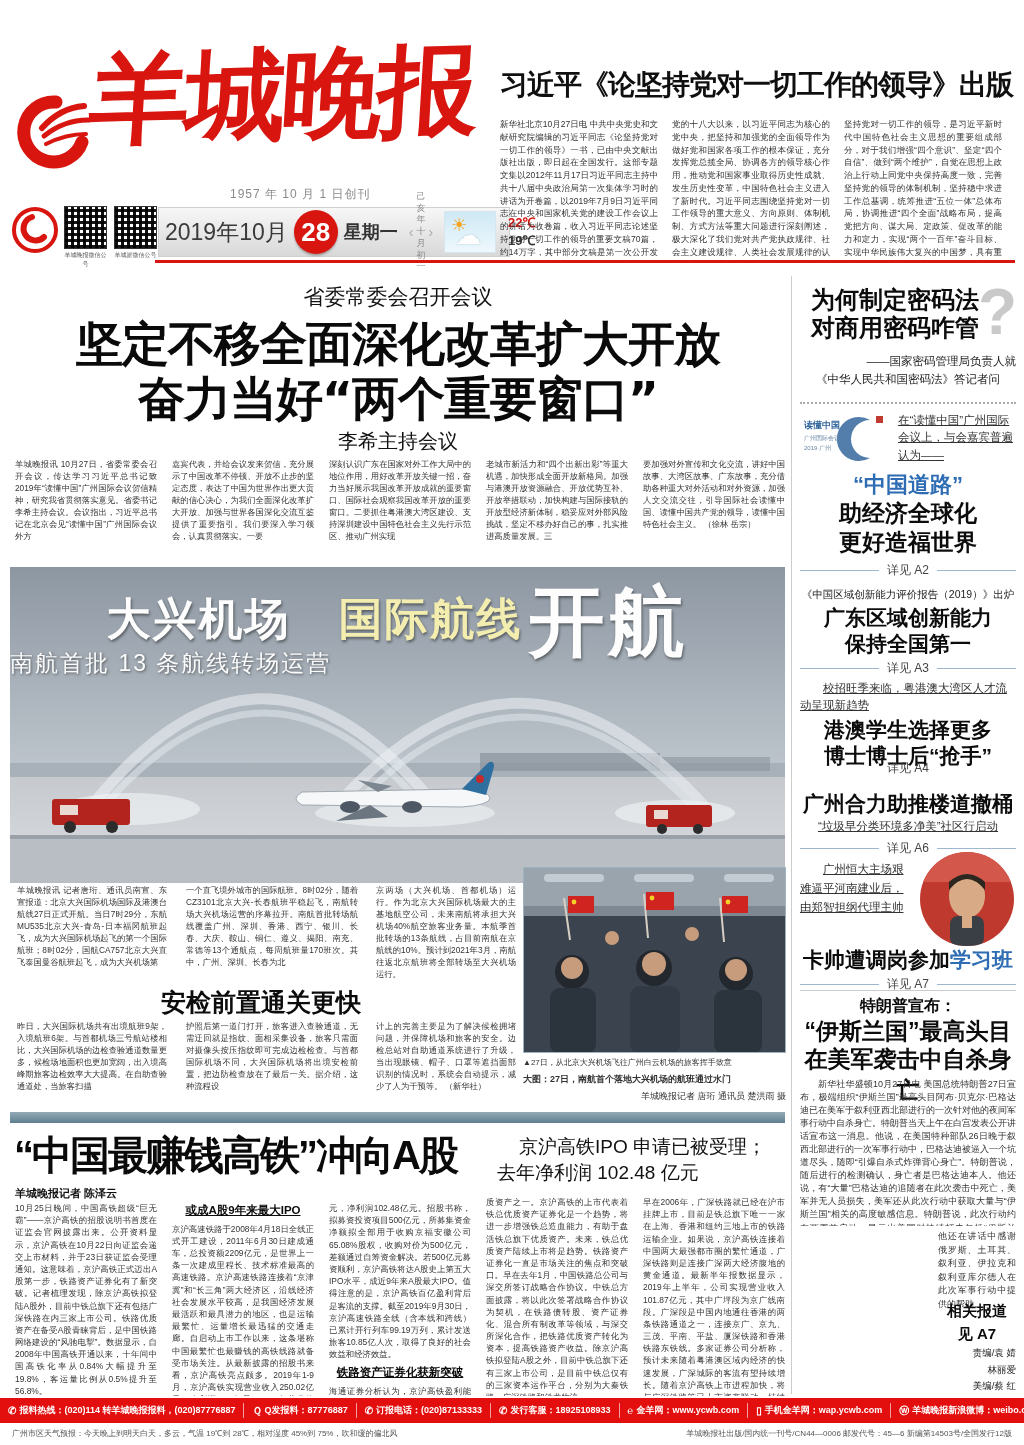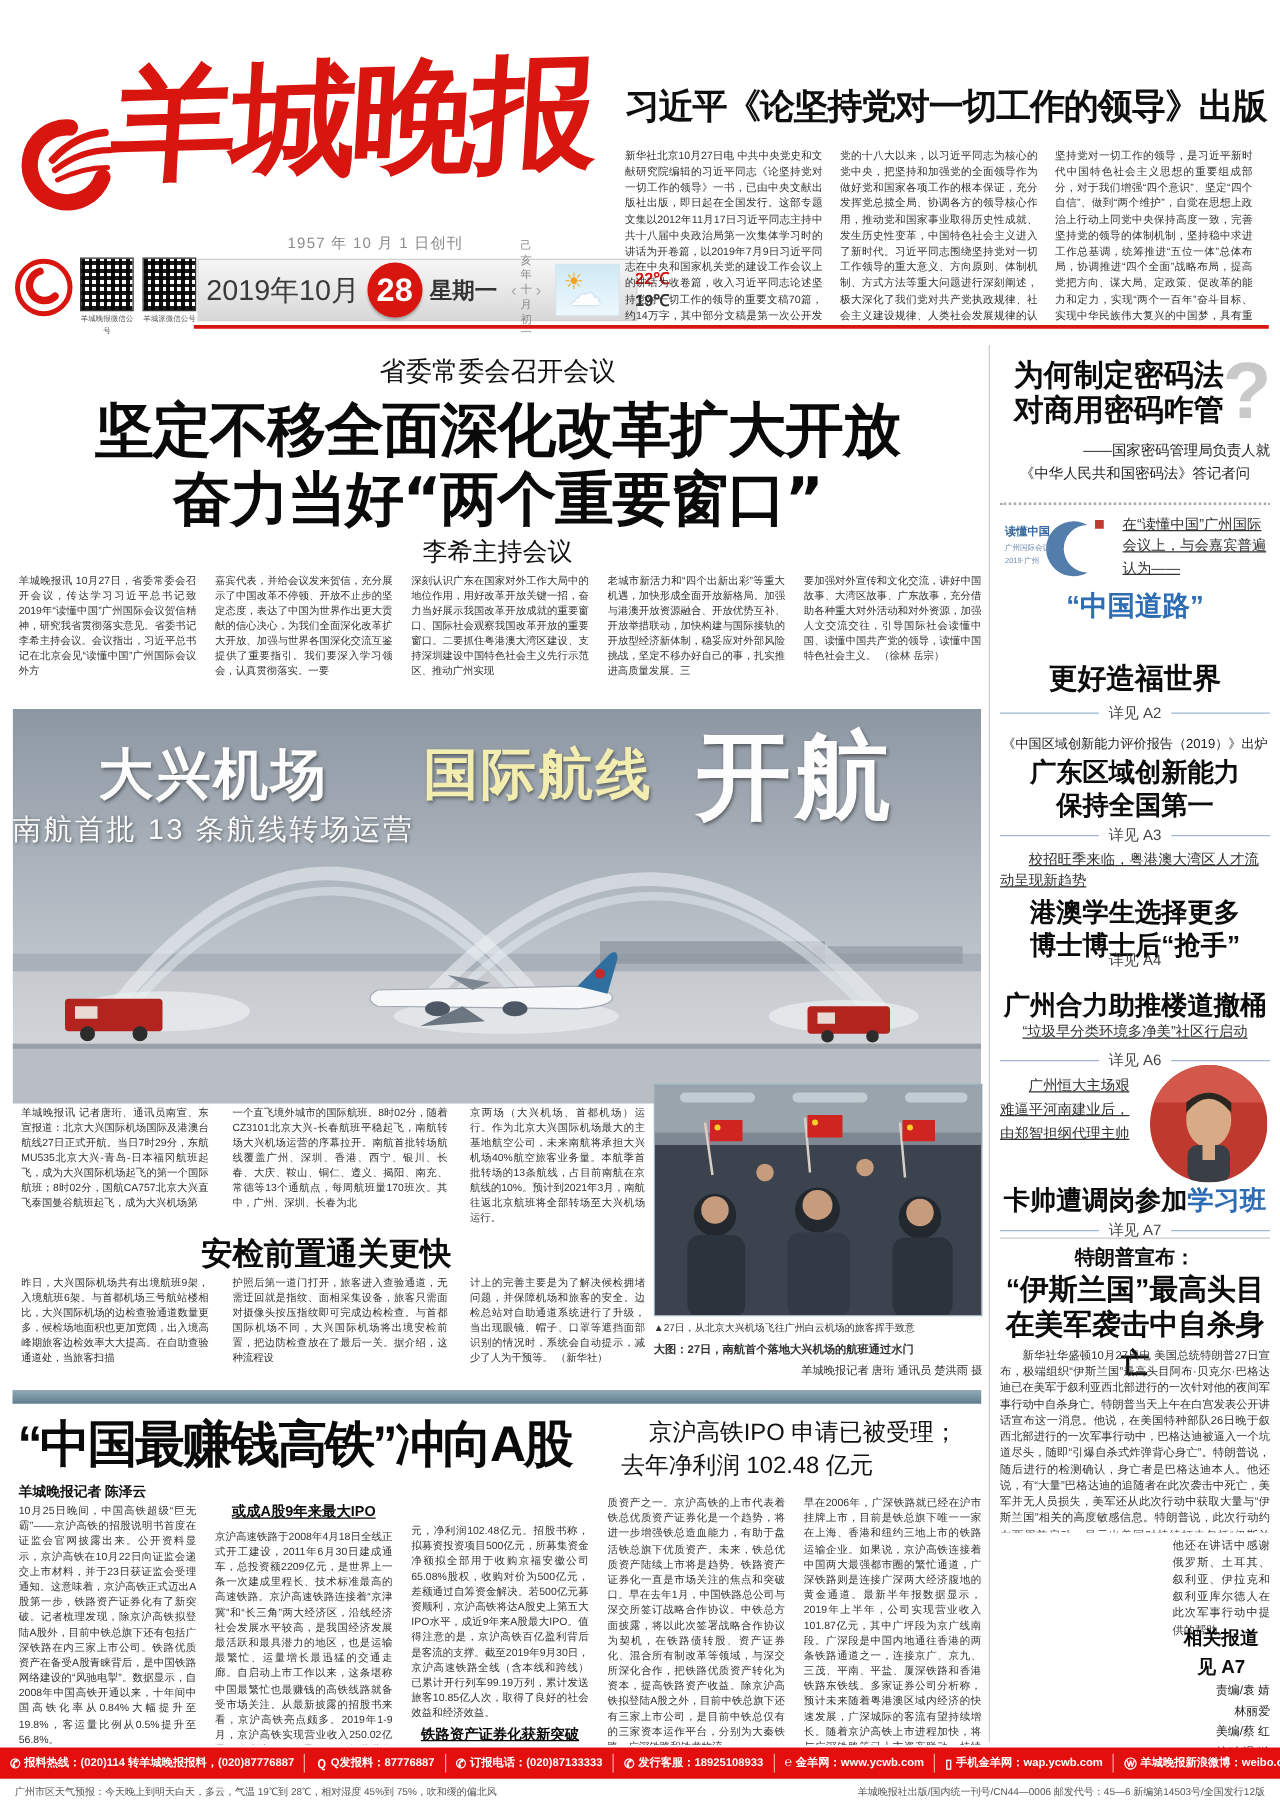--- a/index.html
+++ b/index.html
@@ -48,21 +48,21 @@
   
   .kicker{left:10px;top:283px;width:776px;font-size:21px;color:#111;}
   .mh{left:10px;width:776px;font-weight:900;font-size:47px;color:#0a0a0a;letter-spacing:-1px;
       font-family:"DejaVu Sans","Liberation Sans",sans-serif;}
   .mh-sub{left:10px;top:428px;width:776px;font-size:20px;color:#111;}
   .ma-col{top:458px;width:142px;height:104px;font-size:8.3px;line-height:1.45;color:#333;}
 
   
   .photo{left:10px;top:567px;width:775px;height:316px;overflow:hidden;}
   .pt-row{left:10px;top:590px;width:775px;display:flex;justify-content:center;align-items:flex-start;
-    text-shadow:1px 2px 3px rgba(0,0,0,.45);white-space:nowrap;gap:28px;}
+    text-shadow:1px 2px 3px rgba(0,0,0,.45);white-space:nowrap;}
   .pt-w{font-size:44px;color:#fdfdfd;font-weight:bold;letter-spacing:2px;}
   .pt-y{font-size:44px;color:#f3edaf;font-weight:900;letter-spacing:2px;margin-left:48px;}
   .pt-big{font-size:76px;color:#fdfdfd;font-weight:900;line-height:.85;letter-spacing:4px;margin-left:6px;}
   .pt-sub{left:10px;top:648px;width:620px;color:#fbfbfb;font-size:23px;
     text-shadow:1px 1px 3px rgba(0,0,0,.5);letter-spacing:2px;}
 
   
   .ps-col{font-size:8.3px;line-height:1.45;color:#333;}
   .crosshead{left:128px;top:986px;width:266px;text-align:center;font-size:25px;font-weight:bold;color:#0c0c0c;}
   .inset{left:523px;top:867px;width:263px;height:186px;overflow:hidden;border:1px solid #9fb3bf;}
@@ -277,21 +277,21 @@
   <div class="abs ra-deck">
     <div style="padding-left:22px;">京沪高铁IPO 申请已被受理；</div>
     <div>去年净利润 102.48 亿元</div>
   </div>
   <div class="abs ra-byline">羊城晚报记者 陈泽云</div>
   <div class="abs ra-col just clip" style="left:15px;top:1202px;height:194px;">10月25日晚间，中国高铁超级“巨无霸”——京沪高铁的招股说明书首度在证监会官网披露出来。公开资料显示，京沪高铁在10月22日向证监会递交上市材料，并于23日获证监会受理通知。这意味着，京沪高铁正式迈出A股第一步，铁路资产证券化有了新突破。记者梳理发现，除京沪高铁拟登陆A股外，目前中铁总旗下还有包括广深铁路在内三家上市公司。铁路优质资产在备受A股青睐背后，是中国铁路网络建设的“风驰电掣”。数据显示，自2008年中国高铁开通以来，十年间中国高铁化率从0.84%大幅提升至19.8%，客运量比例从0.5%提升至56.8%。</div>
   <div class="abs ra-col clip" style="left:172px;top:1202px;height:194px;">
     <div class="ra-sub ctr">或成A股9年来最大IPO</div>
     <div class="just">京沪高速铁路于2008年4月18日全线正式开工建设，2011年6月30日建成通车，总投资额2209亿元，是世界上一条一次建成里程长、技术标准最高的高速铁路。京沪高速铁路连接着“京津冀”和“长三角”两大经济区，沿线经济社会发展水平较高，是我国经济发展最活跃和最具潜力的地区，也是运输最繁忙、运量增长最迅猛的交通走廊。自启动上市工作以来，这条堪称中国最繁忙也最赚钱的高铁线路就备受市场关注。从最新披露的招股书来看，京沪高铁亮点颇多。2019年1-9月，京沪高铁实现营业收入250.02亿元，净利润95.2亿元；2018年营业收入311.58亿</div>
   </div>
-  <div class="abs ra-col clip" style="left:329px;top:1202px;height:194px;margin-top:16px;">
+  <div class="abs ra-col clip" style="left:329px;top:1202px;height:194px;">
     <div class="just">元，净利润102.48亿元。招股书称，拟募资投资项目500亿元，所募集资金净额拟全部用于收购京福安徽公司65.08%股权，收购对价为500亿元，差额通过自筹资金解决。若500亿元募资顺利，京沪高铁将达A股史上第五大IPO水平，成近9年来A股最大IPO。值得注意的是，京沪高铁百亿盈利背后是客流的支撑。截至2019年9月30日，京沪高速铁路全线（含本线和跨线）已累计开行列车99.19万列，累计发送旅客10.85亿人次，取得了良好的社会效益和经济效益。</div>
     <div class="ra-sub ctr" style="margin-top:4px;">铁路资产证券化获新突破</div>
     <div class="just">海通证券分析认为，京沪高铁盈利能力突出，是铁总体系最优</div>
   </div>
   <div class="abs ra-col just clip" style="left:486px;top:1196px;height:200px;">质资产之一。京沪高铁的上市代表着铁总优质资产证券化是一个趋势，将进一步增强铁总造血能力，有助于盘活铁总旗下优质资产。未来，铁总优质资产陆续上市将是趋势。铁路资产证券化一直是市场关注的焦点和突破口。早在去年1月，中国铁路总公司与深交所签订战略合作协议。中铁总方面披露，将以此次签署战略合作协议为契机，在铁路债转股、资产证券化、混合所有制改革等领域，与深交所深化合作，把铁路优质资产转化为资本，提高铁路资产收益。除京沪高铁拟登陆A股之外，目前中铁总旗下还有三家上市公司，是目前中铁总仅有的三家资本运作平台，分别为大秦铁路、广深铁路和铁龙物流。</div>
   <div class="abs ra-col just clip" style="left:643px;top:1196px;height:200px;">早在2006年，广深铁路就已经在沪市挂牌上市，目前是铁总旗下唯一一家在上海、香港和纽约三地上市的铁路运输企业。如果说，京沪高铁连接着中国两大最强都市圈的繁忙通道，广深铁路则是连接广深两大经济腹地的黄金通道。最新半年报数据显示，2019年上半年，公司实现营业收入101.87亿元，其中广坪段为京广线南段。广深段是中国内地通往香港的两条铁路通道之一，连接京广、京九、三茂、平南、平盐、厦深铁路和香港铁路东铁线。多家证券公司分析称，预计未来随着粤港澳区域内经济的快速发展，广深城际的客流有望持续增长。随着京沪高铁上市进程加快，将与广深铁路等已上市资产联动，持续盘活铁总资产。</div>
 
   <div class="abs side-rule"></div>
 
   <div class="abs sb ctr sb-bold" style="top:284px;font-size:24px;width:190px;">为何制定密码法</div>
@@ -307,20 +307,21 @@
     <svg width="92" height="54" viewBox="0 0 92 54">
       <path d="M70 8 A22 22 0 1 0 70 46 A18 18 0 1 1 70 8" fill="#35679e" opacity=".85"></path>
       <text x="4" y="16" font-size="9" fill="#35679e" font-weight="bold">读懂中国</text>
       <text x="4" y="28" font-size="6" fill="#6b88a5">广州国际会议</text>
       <text x="4" y="38" font-size="6" fill="#6b88a5">2019·广州</text>
       <rect x="76" y="4" width="7" height="7" fill="#c03a30"></rect>
     </svg>
   </div>
   <div class="abs sb-small" style="left:898px;top:412px;width:118px;">在“读懂中国”广州国际会议上，与会嘉宾普遍认为——</div>
   <div class="abs sb ctr sb-bold blue" style="top:470px;font-size:22px;">“中国道路”</div>
+  <div class="abs sb ctr sb-bold" style="top:498px;font-size:23px;">助经济全球化</div>
   <div class="abs sb ctr sb-bold" style="top:527px;font-size:23px;">更好造福世界</div>
   <div class="abs sb see" style="top:562px;">
       <span class="ln"></span>
       <span>详见 A2</span>
       <span class="ln"></span>
     </div>
 
   <div class="abs sb ctr" style="top:588px;font-size:10.5px;white-space:nowrap;color:#222;">《中国区域创新能力评价报告（2019）》出炉</div>
   <div class="abs sb ctr sb-bold" style="top:604px;font-size:21px;">广东区域创新能力</div>
   <div class="abs sb ctr sb-bold" style="top:630px;font-size:21px;">保持全国第一</div>

